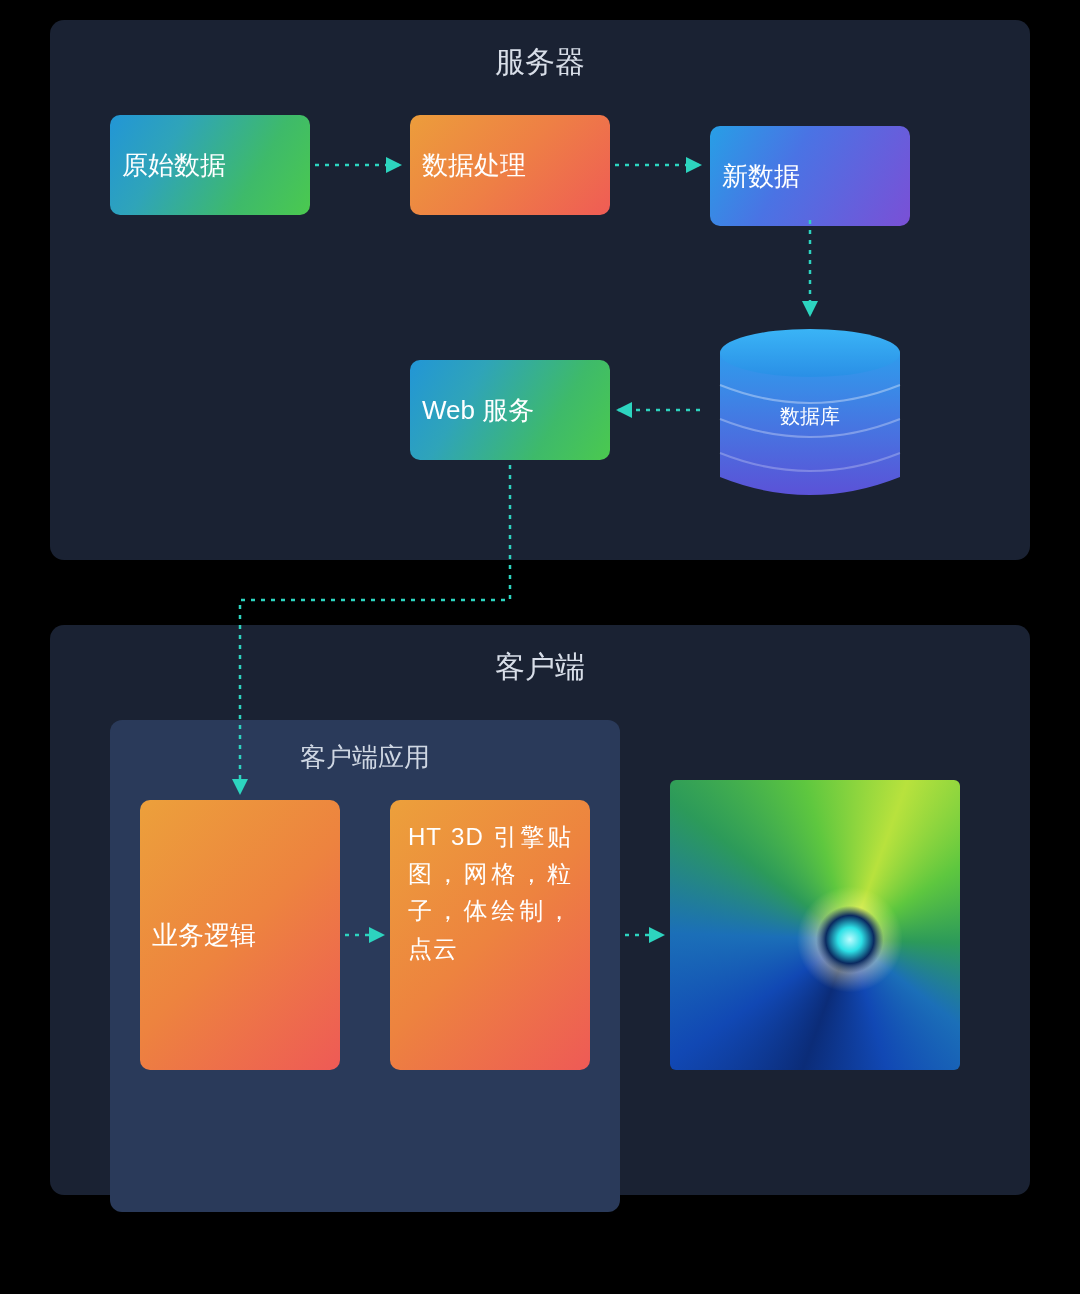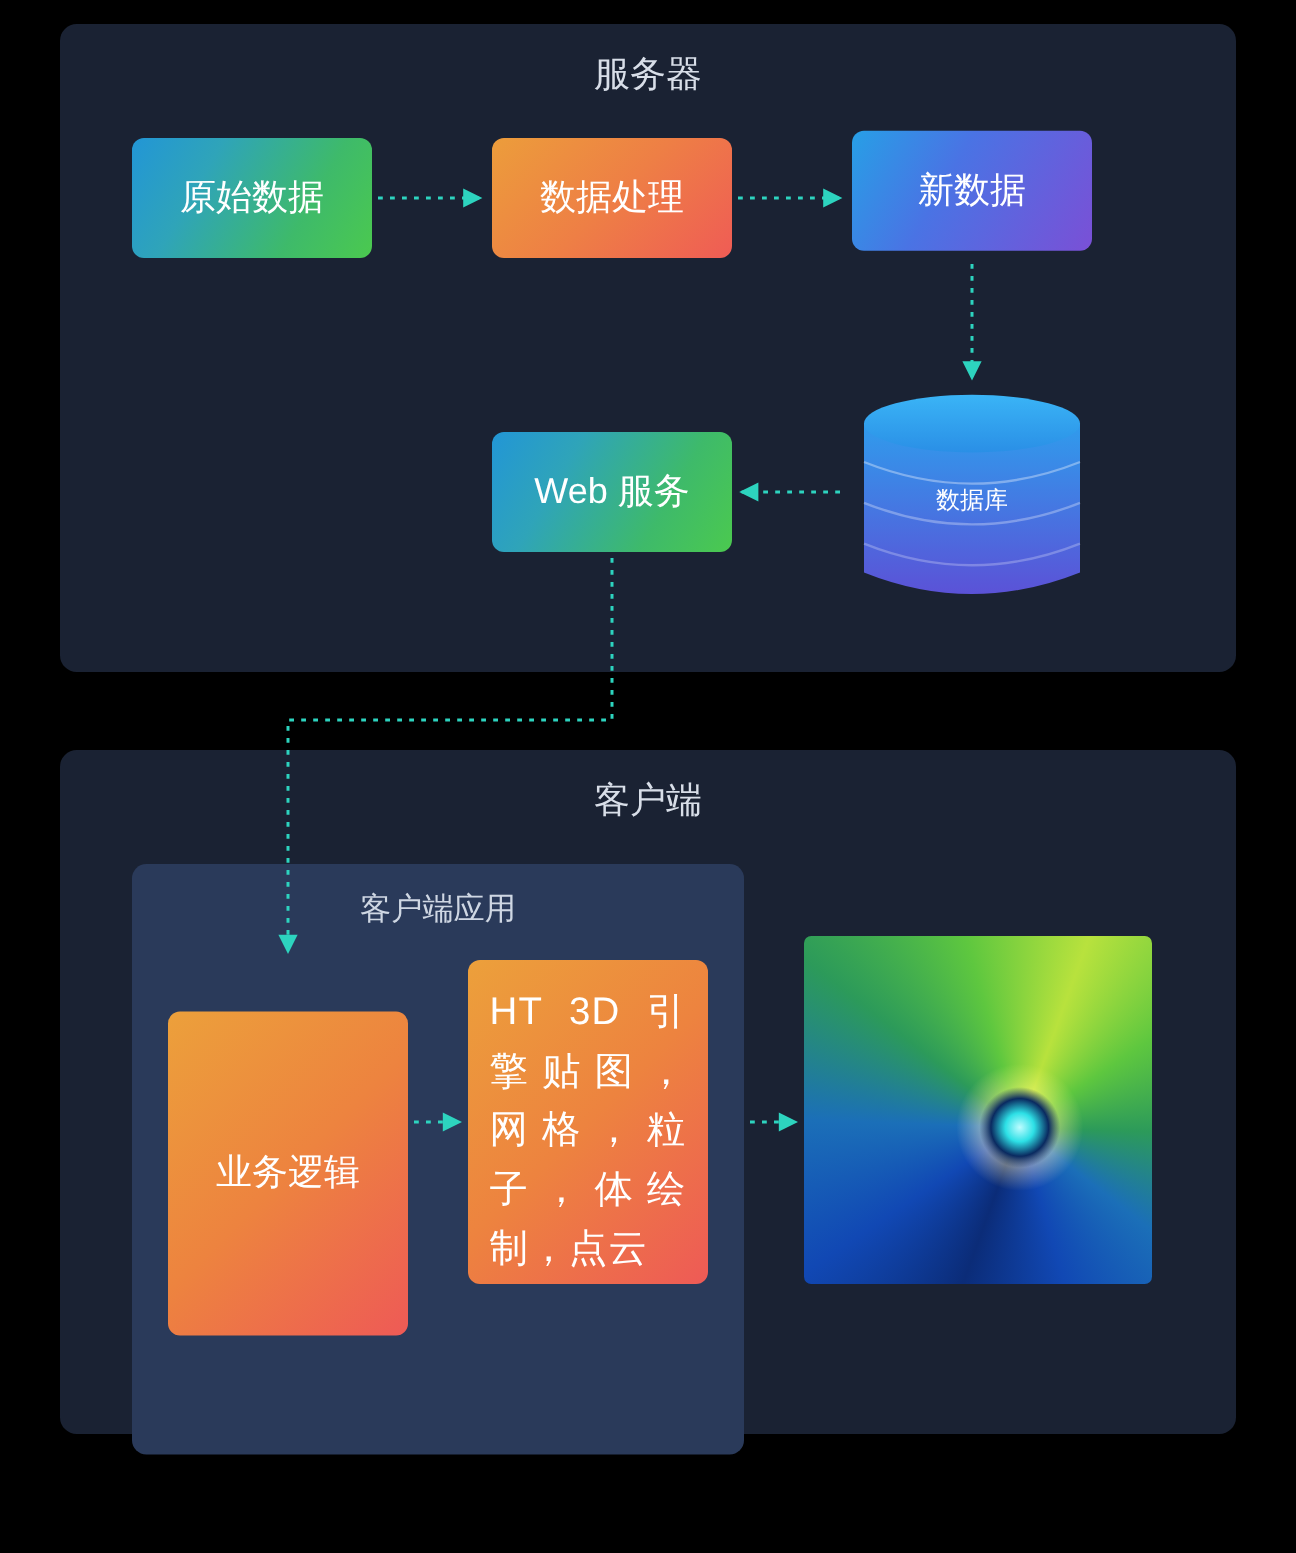--- a/index.html
+++ b/index.html
@@ -22,23 +22,22 @@
     position: absolute;
     font-size: 30px;
     color: #d8dee8;
     font-weight: 400;
   }
   .node {
     position: absolute;
     border-radius: 10px;
     display: flex;
     align-items: center;
-    justify-content: center;
     color: #fff;
-    font-size: 30px;
+    font-size: 26px;
     text-align: center;
     padding: 12px;
     line-height: 1.55;
   }
   .grad-bg-green  { background: linear-gradient(120deg,#2296d6 0%, #2fa4b9 30%, #3eba6a 70%, #4bc94f 100%); }
   .grad-orange    { background: linear-gradient(135deg,#ec9d3b 0%, #ee7f45 50%, #ef5c55 100%); }
   .grad-orange2   { background: linear-gradient(135deg,#eca03b 0%, #ed833f 50%, #ee5a56 100%); }
   .grad-bp        { background: linear-gradient(120deg,#279fe6 0%, #4a73e4 40%, #7a50d6 100%); }
   .inner-panel {
     position: absolute;
@@ -79,21 +78,21 @@
   <div class="panel-title" style="left:50%; top:22px; transform:translateX(-50%);">服务器</div>
 
   <div class="node grad-bg-green" style="left:60px; top:95px; width:200px; height:100px;">
     <span>原始数据</span>
   </div>
 
   <div class="node grad-orange" style="left:360px; top:95px; width:200px; height:100px;">
     <span>数据处理</span>
   </div>
 
-  <div class="node grad-bp" style="left:660px; top:89px; width:200px; height:100px;">
+  <div class="node grad-bp" style="left:660px; top:106px; width:200px; height:100px;">
     <span>新数据</span>
   </div>
 
   <div class="database" style="left:660px; top:305px; width:200px; height:180px;">
     <svg width="200" height="180">
       <defs>
         <linearGradient id="dbg" x1="0" y1="0" x2="0" y2="1">
           <stop offset="0%" stop-color="#2aa5ef"></stop>
           <stop offset="100%" stop-color="#5b52d7"></stop>
         </linearGradient>
@@ -115,25 +114,25 @@
     <span>Web 服务</span>
   </div>
 </div>
 
 <div class="panel" style="left:50px; top:625px; width:980px; height:570px;">
   <div class="panel-title" style="left:50%; top:22px; transform:translateX(-50%);">客户端</div>
 
   <div class="inner-panel" style="left:60px; top:95px; width:510px; height:492px;">
     <div class="inner-title" style="left:50%; top:20px; transform:translateX(-50%);">客户端应用</div>
 
-    <div class="node grad-orange2" style="left:30px; top:80px; width:200px; height:270px;margin-top:43px;">
+    <div class="node grad-orange2" style="left:30px; top:80px; width:200px; height:270px;">
       <span>业务逻辑</span>
     </div>
 
-    <div class="node grad-orange2" style="left:280px; top:80px; width:200px; height:270px; font-size:32px; text-align:justify; text-align-last:left; align-items:flex-start; justify-content:flex-start; padding:18px; letter-spacing:1px;">
+    <div class="node grad-orange2" style="left:280px; top:80px; width:200px; height:270px; font-size:24px; text-align:justify; text-align-last:left; align-items:flex-start; justify-content:flex-start; padding:18px; letter-spacing:1px;">
       <span style="display:block; word-break:break-all;">HT 3D 引擎贴图，网格，粒子，体绘制，点云</span>
     </div>
   </div>
 
   <div class="viz" style="left:620px; top:155px; width:290px; height:290px;"></div>
 </div>
 
 <svg width="1080" height="1294" style="left:0; top:0; pointer-events:none;">
   <defs>
     <marker id="ah" viewBox="0 0 10 10" refX="8" refY="5" markerWidth="8" markerHeight="8" orient="auto-start-reverse">

